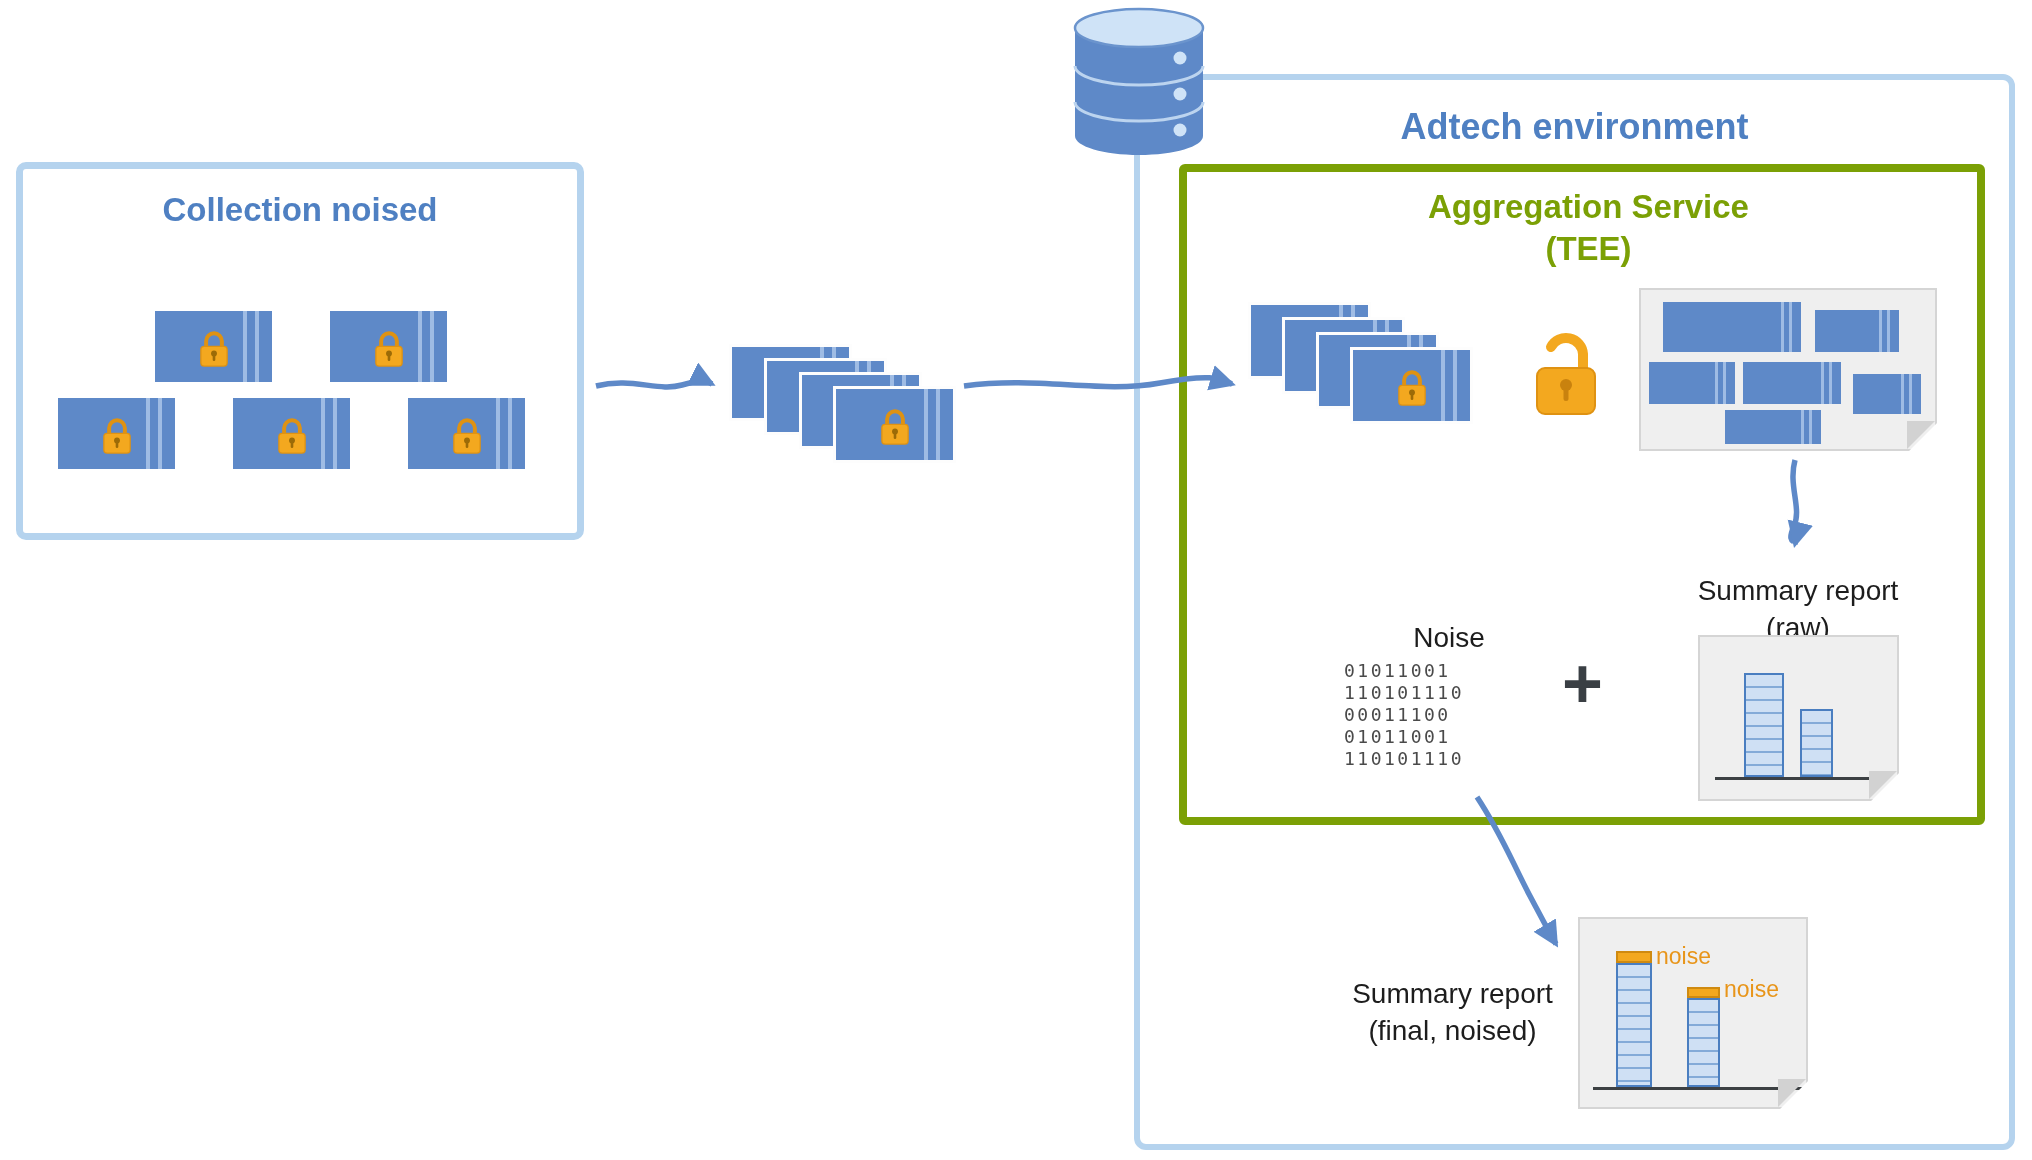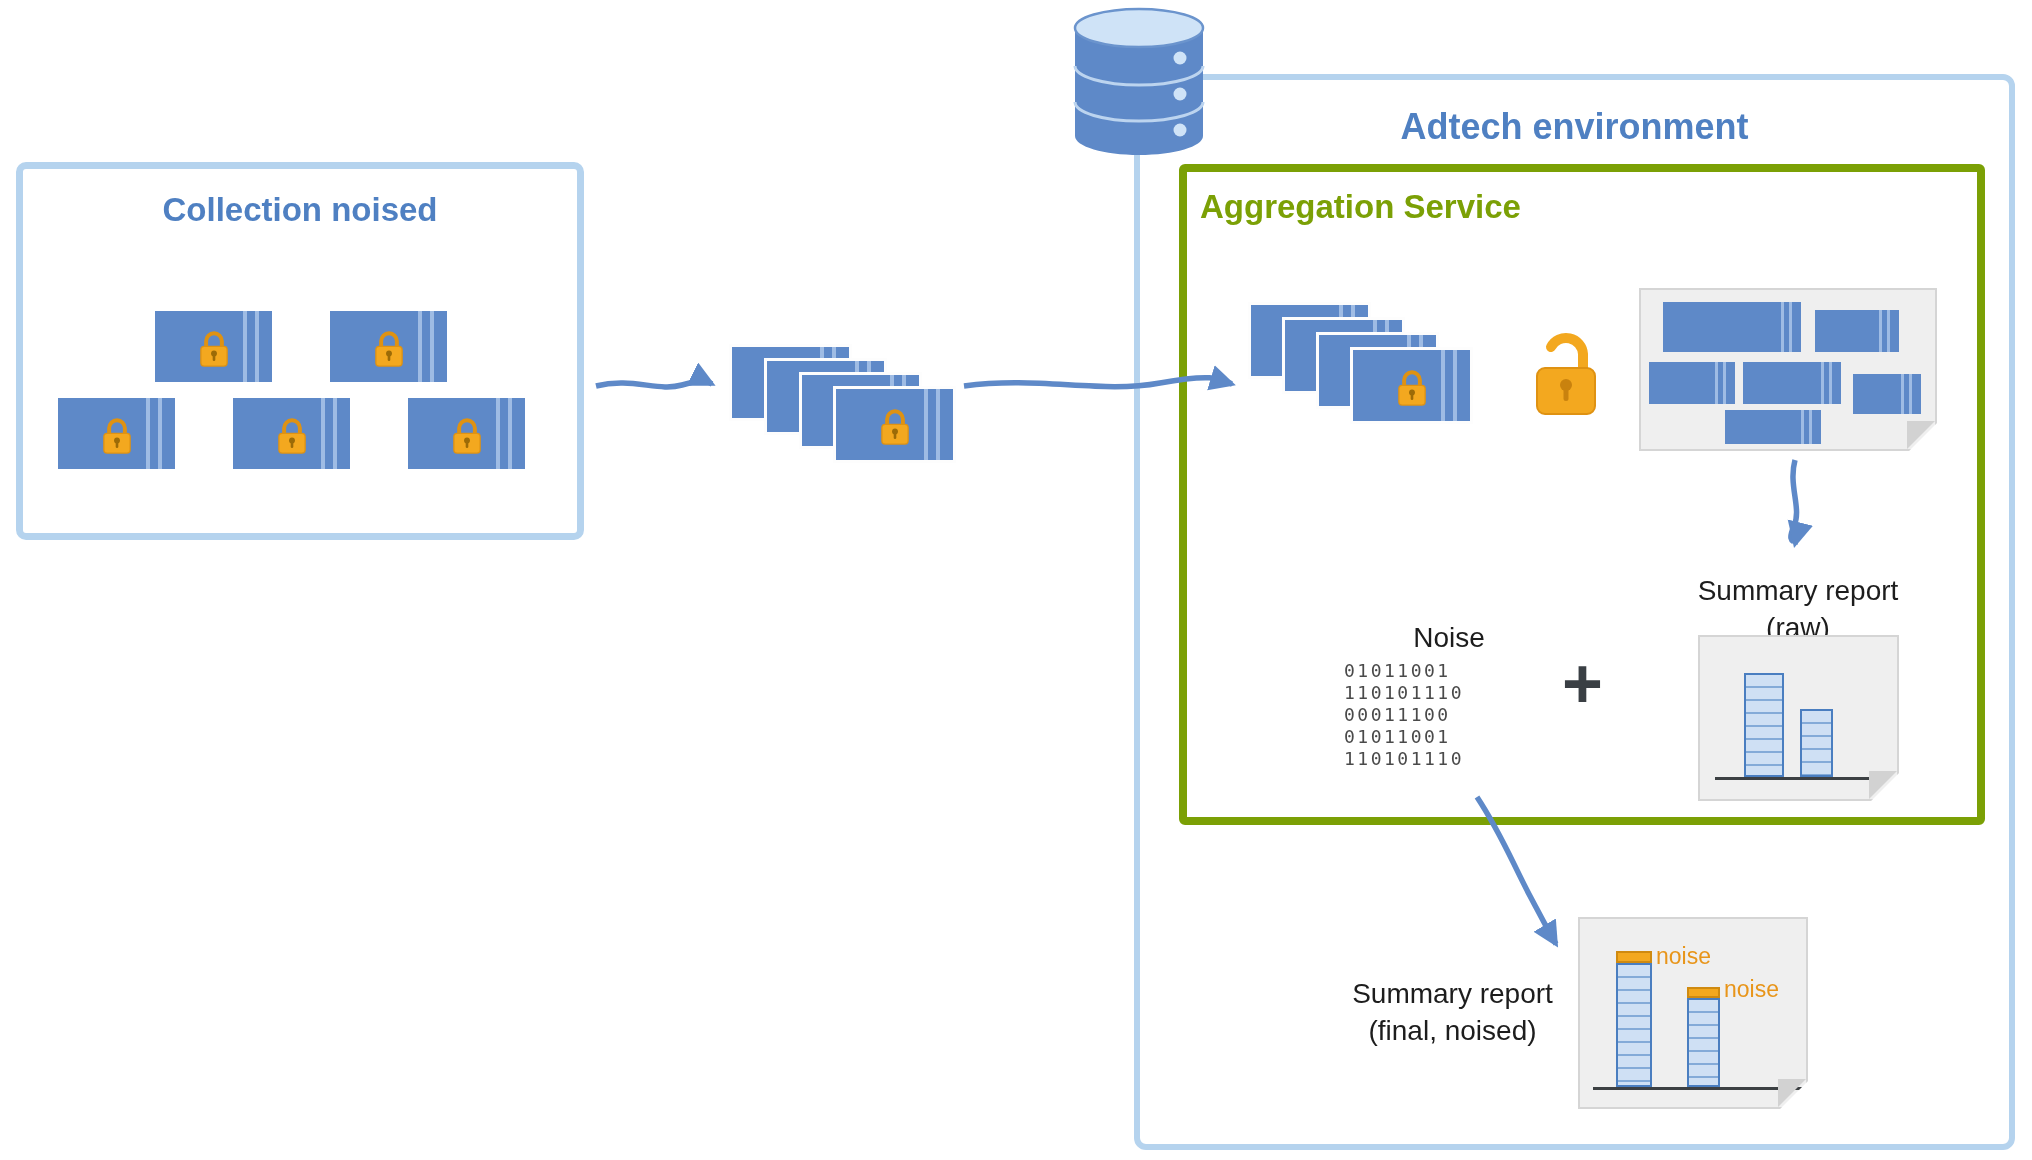--- a/index.html
+++ b/index.html
@@ -9,21 +9,21 @@
 
   .box { position:absolute; background:#ffffff; }
   .collection-box { left:16px; top:162px; width:568px; height:378px; border:7px solid #b5d3ee; border-radius:10px; }
   .adtech-box { left:1134px; top:74px; width:881px; height:1076px; border:6px solid #b5d3ee; border-radius:12px; }
   .tee-box { left:1179px; top:164px; width:806px; height:661px; border:8px solid #7ba005; border-radius:6px; }
 
   .blue-title { color:#4f80c2; font-weight:bold; }
   .collection-title { text-align:center; margin-top:22px; font-size:33px; }
   .collection-sub { text-align:center; margin-top:24px; font-size:28px; color:#1d1d1d; }
   .adtech-title { position:absolute; left:0; right:0; top:26px; text-align:center; font-size:36px; }
-  .tee-title { position:absolute; left:0; right:0; top:14px; text-align:left; font-size:33px; font-weight:bold; color:#7ba005; line-height:42px;padding-left:13px; }
+  .tee-title { position:absolute; left:0; right:0; top:14px; text-align:center; font-size:33px; font-weight:bold; color:#7ba005; line-height:42px;padding-left:13px; }
 
   .report { position:absolute; width:117px; height:71px; background:#5e89c8; display:flex; align-items:center; justify-content:center; }
   .report::before, .report::after { content:""; position:absolute; top:0; bottom:0; width:4px; background:#9fbce4; }
   .report::before { right:13px; }
   .report::after { right:25px; }
   .stack-card { box-shadow:0 0 0 3px #fdfdfd; }
   .lock-sm { width:42px; height:46px; position:relative; z-index:2; }
 
   .sheet { position:absolute; background:#efefef; border:2px solid #d5d5d5;
            clip-path: polygon(0 0, 100% 0, 100% calc(100% - 28px), calc(100% - 28px) 100%, 0 100%); }
@@ -71,20 +71,21 @@
     </defs>
   </svg>
 
   <div class="box adtech-box">
     <div class="blue-title adtech-title">Adtech environment</div>
   </div>
 
   <div class="box tee-box">
     <div class="tee-title">
       <div>Aggregation Service</div>
+      <div>(TEE)</div>
     </div>
   </div>
 
   <svg class="cylinder" width="136" height="156" viewBox="0 0 136 156">
     <path d="M4 22 v108 c0 10.5 28.7 19 64 19 s64 -8.5 64 -19 V22 Z" fill="#5e89c8"></path>
     <path d="M4 60 c0 10.5 28.7 19 64 19 s64 -8.5 64 -19" fill="none" stroke="#bcd4ef" stroke-width="3"></path>
     <path d="M4 96 c0 10.5 28.7 19 64 19 s64 -8.5 64 -19" fill="none" stroke="#bcd4ef" stroke-width="3"></path>
     <circle cx="109" cy="52" r="6.5" fill="#cfe3f7"></circle>
     <circle cx="109" cy="88" r="6.5" fill="#cfe3f7"></circle>
     <circle cx="109" cy="124" r="6.5" fill="#cfe3f7"></circle>

